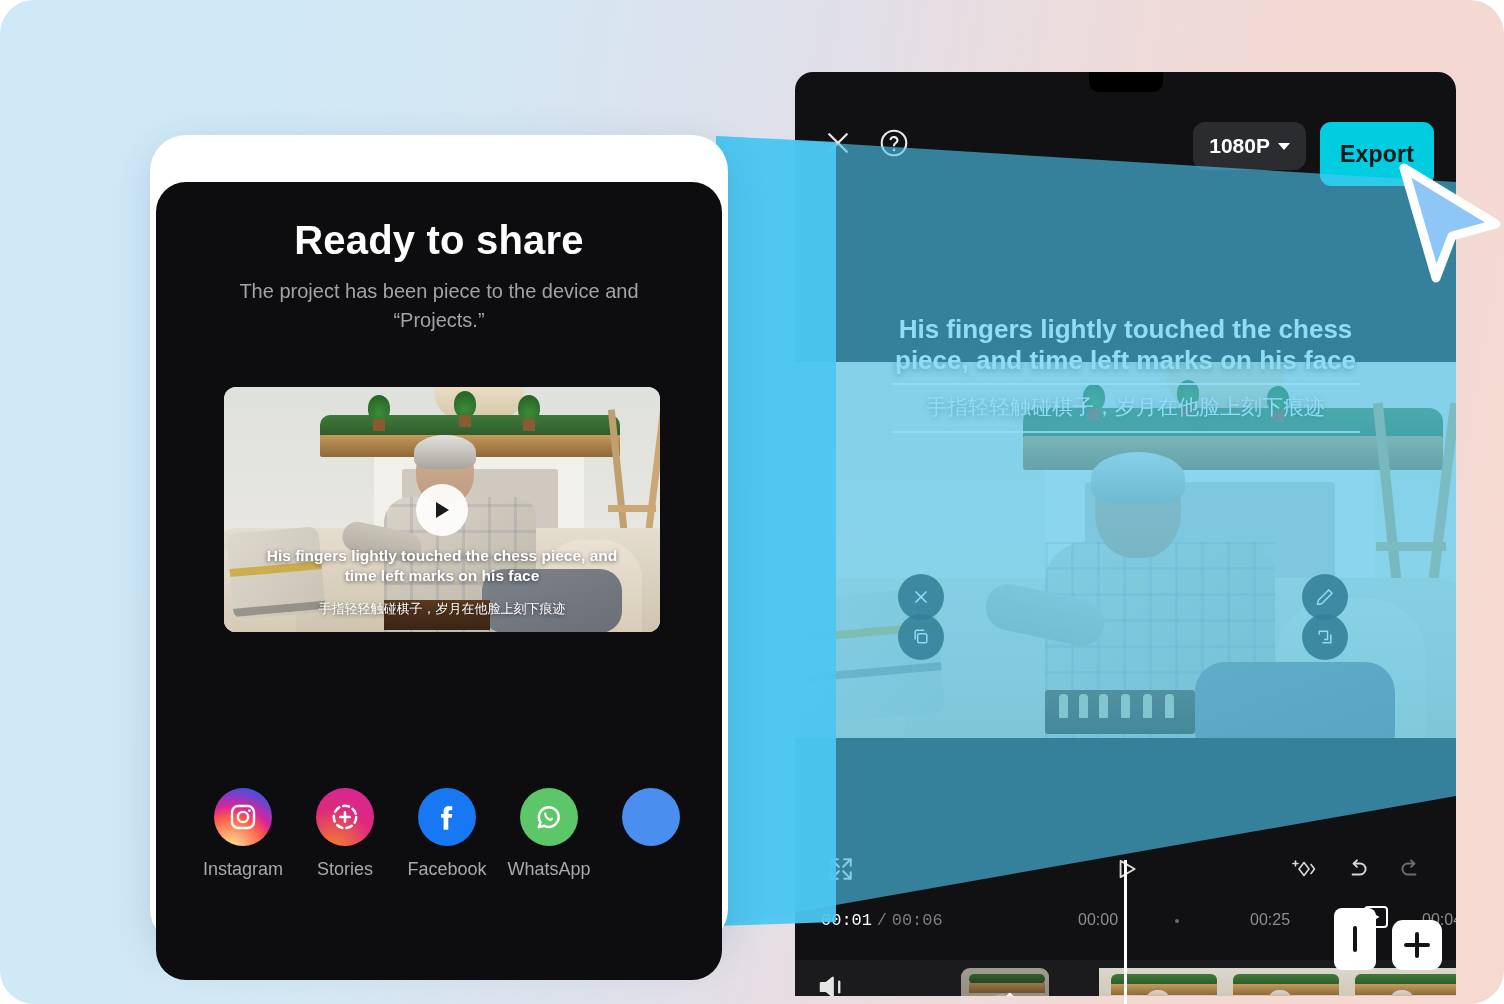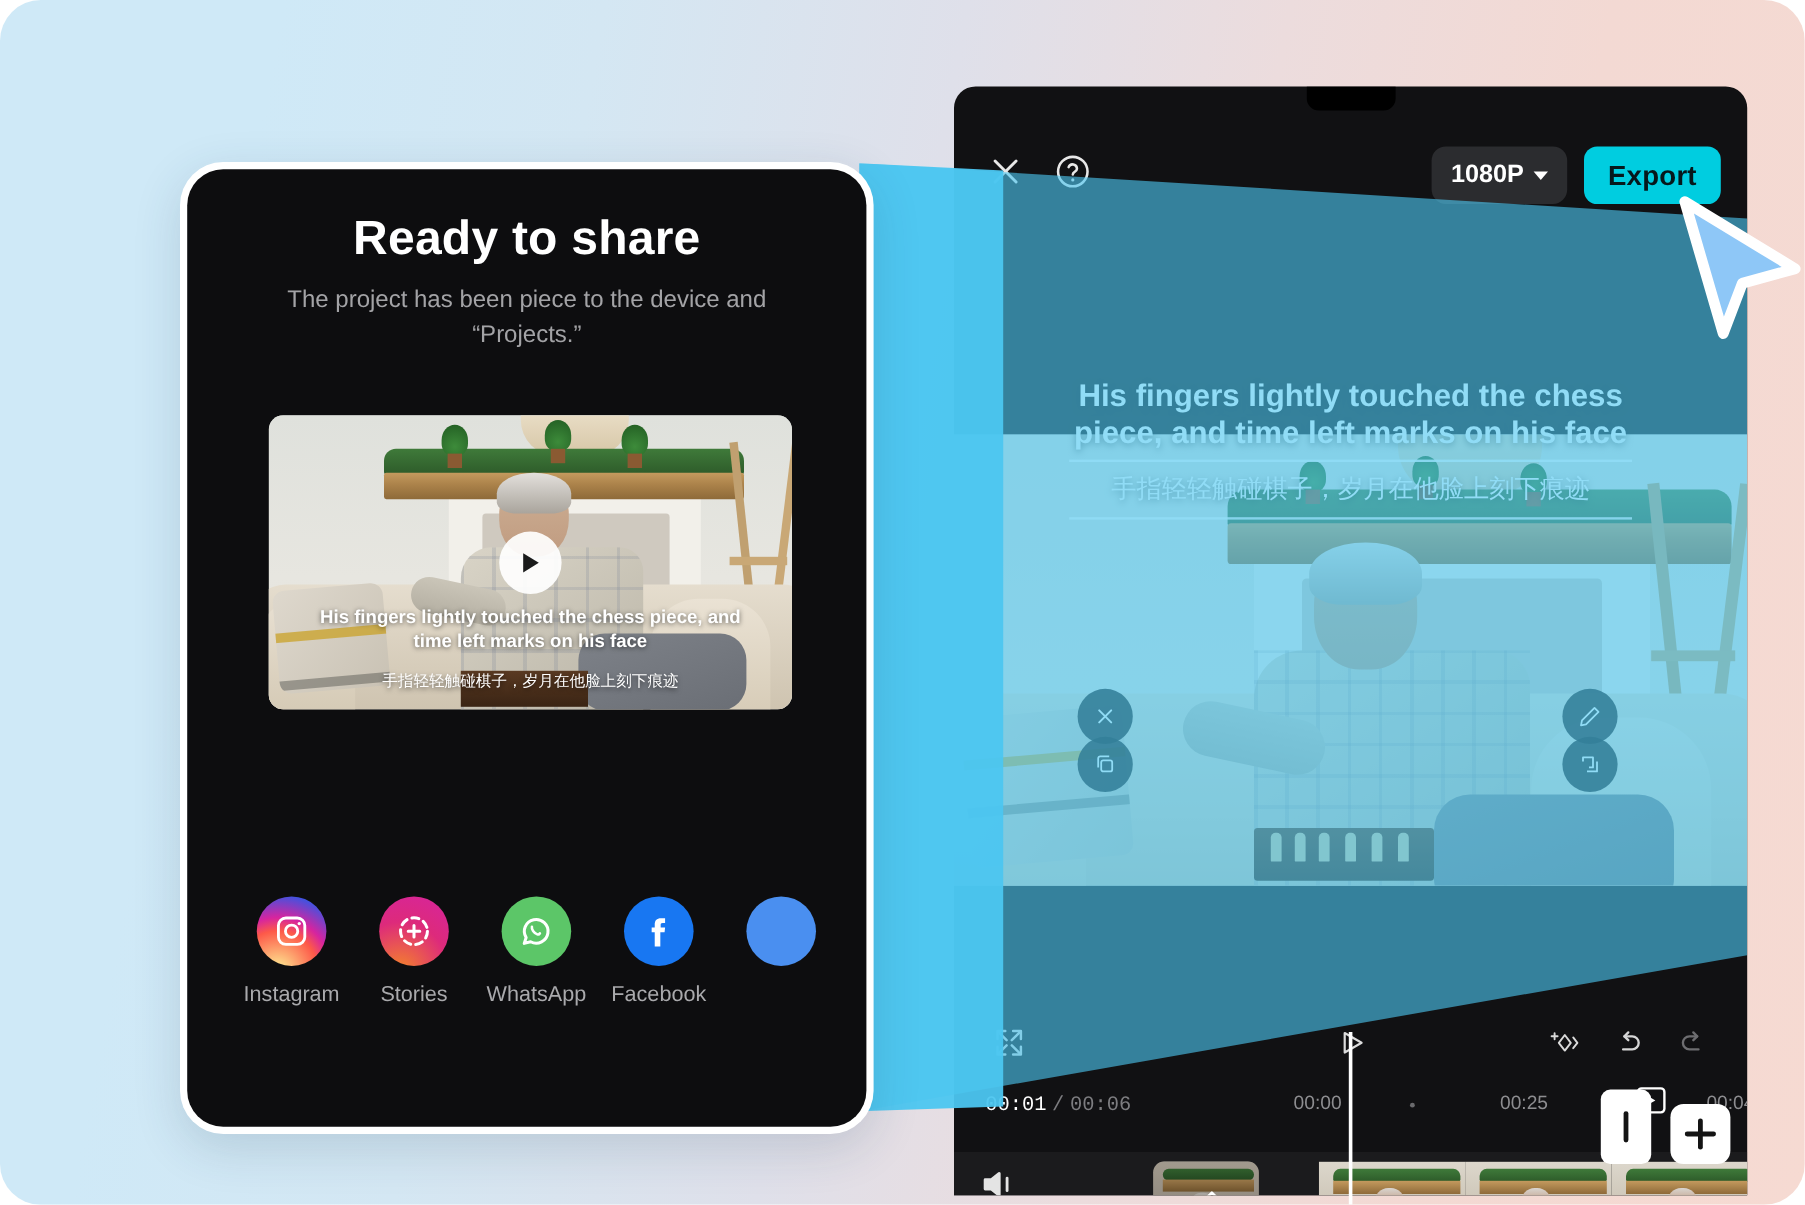--- a/index.html
+++ b/index.html
@@ -42,21 +42,21 @@
     color:#e8e8e8;
   }
   .spacer { flex:1; }
   .res-pill {
     height:48px; padding:0 16px; border-radius:12px; background:#2b2c2f;
     display:flex; align-items:center; gap:8px;
     color:#fff; font-size:21px; font-weight:700;
   }
   .caret { width:0;height:0; border-left:6px solid transparent; border-right:6px solid transparent; border-top:7px solid #fff; }
   .export-btn {
-    height:48px; padding:0 20px; border-radius:11px; background:#00cde0;
+    height:64px; padding:0 20px; border-radius:11px; background:#00cde0;
     display:flex; align-items:center; justify-content:center;
     color:#06181c; font-size:23px; font-weight:700; letter-spacing:.2px;
   }
 
   
   #preview {
     position:absolute; left:0; top:290px; width:661px; height:376px; overflow:hidden;
     background:#c9cfd0;
   }
   
@@ -184,20 +184,21 @@
 
   
   #phone {
     position:absolute; left:150px; top:135px; width:578px; height:810px;
     background:#fff; border-radius:36px; padding:6px; z-index:4;
     box-shadow:0 12px 40px rgba(30,60,90,.16);
   }
   #sheet {
     width:100%; height:100%; background:#0d0d0f; border-radius:30px; overflow:hidden;
     position:relative;
+    margin-top:41px;
   }
   .sh-title { text-align:center; color:#fff; font-size:40px; font-weight:700; margin-top:36px; letter-spacing:.2px; }
   .sh-sub   { text-align:center; color:#a3a3a6; font-size:20px; line-height:1.45; margin:14px 56px 0 56px; }
 
   .vid-card {
     position:absolute; left:68px; top:205px; width:436px; height:245px;
     border-radius:12px; overflow:hidden; background:#b9bdbb;
   }
   .play-circle {
     position:absolute; left:50%; top:50%; transform:translate(-50%,-50%);
@@ -521,38 +522,38 @@
           <div class="app-circle st-bg">
             <svg width="32" height="32" viewBox="0 0 24 24" fill="none" stroke="#fff" stroke-width="1.9" stroke-linecap="round">
               <circle cx="12" cy="12" r="8.4" stroke-dasharray="4.4 3.2"></circle>
               <path d="M12 8.4v7.2M8.4 12h7.2"></path>
             </svg>
           </div>
           <div class="app-label">Stories</div>
         </div>
 
         <div class="app">
+          <div class="app-circle fb-bg">
+            <svg width="34" height="34" viewBox="0 0 24 24">
+              <path d="M15.4 12.6h-2.5V21h-3.3v-8.4H7.8V9.8h1.8V8.2c0-2.4 1-3.8 3.8-3.8h2.3v2.8h-1.4c-1.1 0-1.2.4-1.2 1.2v1.4h2.6z" fill="#fff"></path>
+            </svg>
+          </div>
+          <div class="app-label">Facebook</div>
+        </div>
+
+        <div class="app">
           <div class="app-circle wa-bg">
             <svg width="32" height="32" viewBox="0 0 24 24" fill="none" stroke="#fff" stroke-width="1.9" stroke-linejoin="round">
               <path d="M4.4 19.6L5.6 16A7.4 7.4 0 1 1 8.4 18.6z"></path>
               <path d="M9.2 9.2c-.3 1.6 1.1 4 3.4 4.8.8.3 1.3-.2 1.6-.7" stroke-width="1.6" stroke-linecap="round"></path>
             </svg>
           </div>
           <div class="app-label">WhatsApp</div>
         </div>
 
-        <div class="app">
-          <div class="app-circle fb-bg">
-            <svg width="34" height="34" viewBox="0 0 24 24">
-              <path d="M15.4 12.6h-2.5V21h-3.3v-8.4H7.8V9.8h1.8V8.2c0-2.4 1-3.8 3.8-3.8h2.3v2.8h-1.4c-1.1 0-1.2.4-1.2 1.2v1.4h2.6z" fill="#fff"></path>
-            </svg>
-          </div>
-          <div class="app-label">Facebook</div>
-        </div>
-
 
         <div class="app">
           <div class="app-circle tg-bg"></div>
           <div class="app-label"></div>
         </div>
 
       </div>
     </div>
   </div>
 

